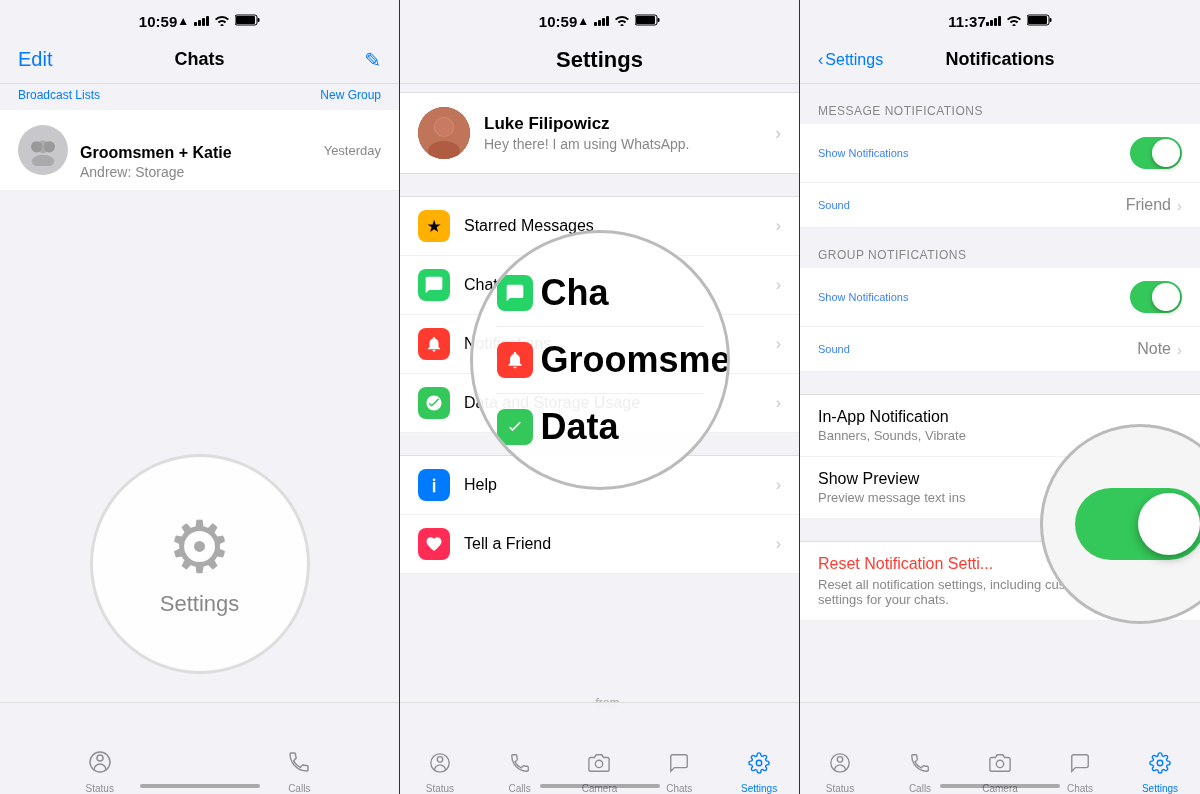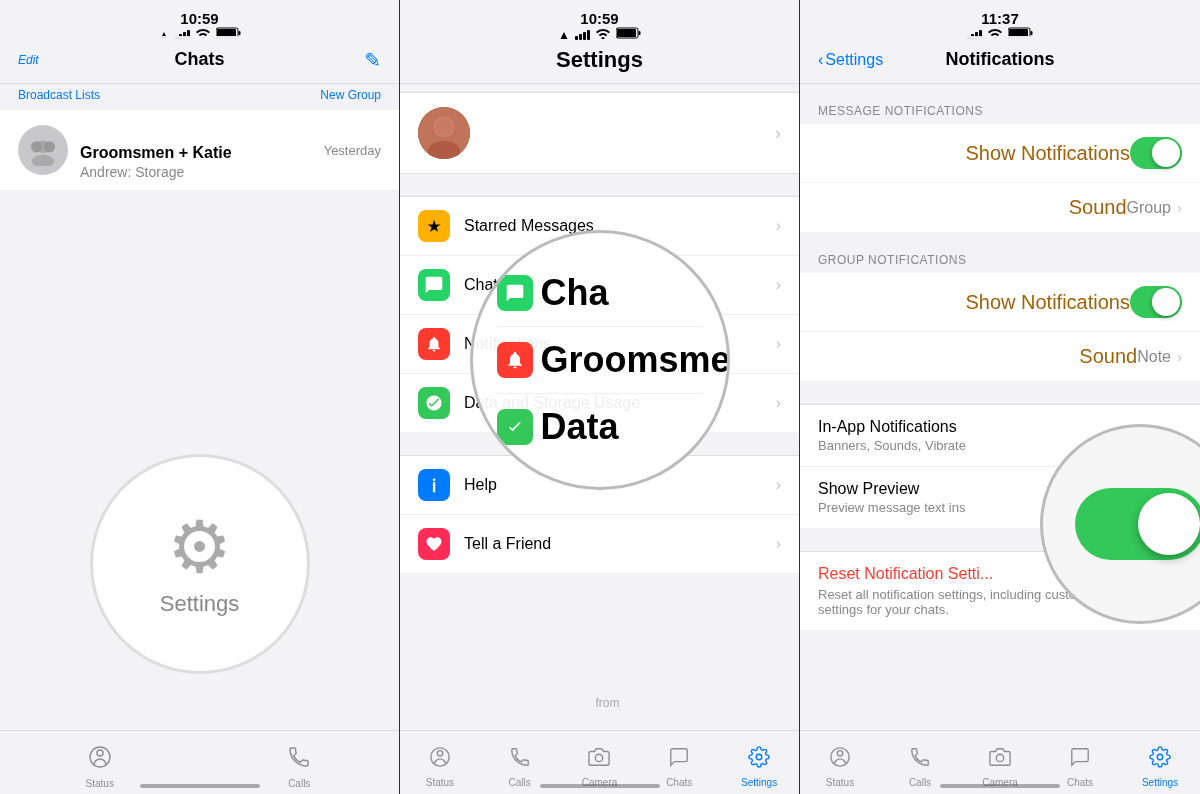--- a/index.html
+++ b/index.html
@@ -29,26 +29,25 @@
       border-right: 1px solid #333;
     }
     .phone-panel.right {
       width: 400px;
       height: 794px;
     }
 
     
     .status-bar {
       display: flex;
-      justify-content: flex-start;
+      justify-content: center;
       align-items: center;
       padding: 10px 18px 4px;
       background: #f2f2f7;
       height: 36px;
-      flex-direction: column;
     }
     .status-bar .time {
       font-size: 15px;
       font-weight: 600;
       color: #000;
     }
     .status-bar .icons {
       display: flex;
       align-items: center;
       gap: 5px;
@@ -79,24 +78,23 @@
     }
     .nav-bar .nav-title {
       font-size: 18px;
       font-weight: 700;
       color: #000;
       position: absolute;
       left: 50%;
       transform: translateX(-50%);
     }
     .nav-bar .nav-btn {
-      font-size: 12px;
+      font-size: 20px;
       color: #007aff;
       font-weight: 400;
-      font-style: italic;
     }
     .nav-bar .nav-icon {
       color: #007aff;
       font-size: 20px;
     }
 
     
     .chats-header {
       display: flex;
       justify-content: space-between;
@@ -195,21 +193,21 @@
       background: #f2f2f7;
     }
     .notif-row {
       display: flex;
       align-items: center;
       background: #fff;
       padding: 13px 18px;
       border-bottom: 1px solid #f0f0f0;
     }
     .notif-row:first-of-type { border-top: 1px solid #ddd; }
-    .notif-label { font-size: 20px; color: #a16207; flex: 1; text-align: right; }
+    .notif-label { font-size: 11px; color: #3b82f6; flex: 1; }
     .notif-value { font-size: 16px; color: #888; margin-right: 6px; }
     .notif-chevron { color: #c7c7cc; font-size: 15px; }
 
     
     .toggle {
       width: 52px;
       height: 32px;
       border-radius: 16px;
       position: relative;
       cursor: pointer;
@@ -227,25 +225,25 @@
       transition: left 0.2s;
     }
     .toggle.on .toggle-thumb { left: 22px; }
 
     
     .tab-bar {
       position: absolute;
       bottom: 0;
       left: 0;
       right: 0;
-      height: 64px;
+      height: 92px;
       background: rgba(242,242,247,0.95);
       border-top: 1px solid #ddd;
       display: flex;
-      align-items: center;
+      align-items: flex-end;
       padding-top: 8px;
     }
     .tab-item {
       flex: 1;
       display: flex;
       flex-direction: column;
       align-items: center;
       gap: 3px;
     }
     .tab-icon { font-size: 22px; }
@@ -461,20 +459,24 @@
   <div class="settings-profile">
     <div class="profile-avatar">
 
       <svg width="52" height="52" viewBox="0 0 52 52">
         <rect width="52" height="52" rx="26" fill="#c0745a"></rect>
         <circle cx="26" cy="20" r="10" fill="#d4896e"></circle>
         <ellipse cx="26" cy="44" rx="16" ry="10" fill="#b05c42"></ellipse>
         <circle cx="26" cy="20" r="9" fill="#c97a62"></circle>
       </svg>
     </div>
+    <div>
+      <div class="profile-name">Luke Filipowicz</div>
+      <div class="profile-status">Hey there! I am using WhatsApp.</div>
+    </div>
     <span class="settings-chevron">›</span>
   </div>
 
   <div class="settings-section">
     <div class="settings-item">
       <div class="settings-icon" style="background:#FFB000;">★</div>
       <span class="settings-label">Starred Messages</span>
       <span class="settings-chevron-small">›</span>
     </div>
     <div class="settings-item">
@@ -641,42 +643,42 @@
   <div class="notif-section-header">MESSAGE NOTIFICATIONS</div>
 
   <div class="notif-row">
     <span class="notif-label">Show Notifications</span>
     <div class="toggle on">
       <div class="toggle-thumb"></div>
     </div>
   </div>
   <div class="notif-row">
     <span class="notif-label">Sound</span>
-    <span class="notif-value">Group</span>
+    <span class="notif-value">Friend</span>
     <span class="notif-chevron">›</span>
   </div>
 
   <div class="notif-section-header">GROUP NOTIFICATIONS</div>
 
   <div class="notif-row">
     <span class="notif-label">Show Notifications</span>
     <div class="toggle on">
       <div class="toggle-thumb"></div>
     </div>
   </div>
   <div class="notif-row">
     <span class="notif-label">Sound</span>
     <span class="notif-value">Note</span>
     <span class="notif-chevron">›</span>
   </div>
 
   <div style="height:22px; background:#f2f2f7;"></div>
   <div style="background:#fff; padding:13px 18px; border-top:1px solid #ddd; border-bottom:1px solid #f0f0f0; display:flex; align-items:center;">
     <div style="flex:1;">
-      <div style="font-size:16px; color:#000;">In-App Notifications</div>
+      <div style="font-size:16px; color:#000;">In-App Notification</div>
       <div style="font-size:13px; color:#888; margin-top:2px;">Banners, Sounds, Vibrate</div>
     </div>
   </div>
 
   <div style="background:#fff; padding:13px 18px; border-bottom:1px solid #f0f0f0; display:flex; align-items:center;">
     <div style="flex:1;">
       <div style="font-size:16px; color:#000;">Show Preview</div>
       <div style="font-size:13px; color:#888; margin-top:2px;">Preview message text ins</div>
     </div>
     <div class="toggle on" style="opacity:0.3;">

